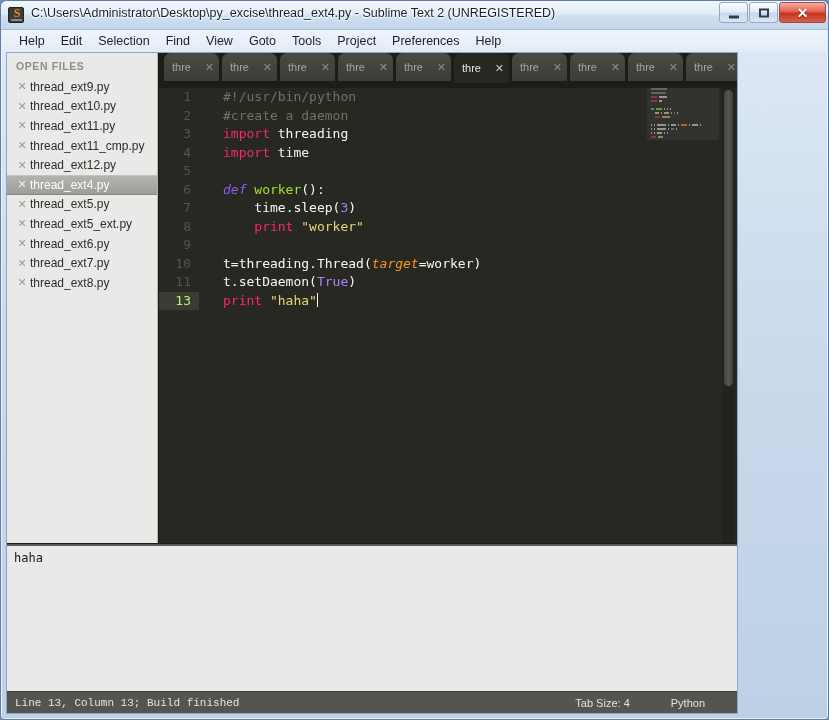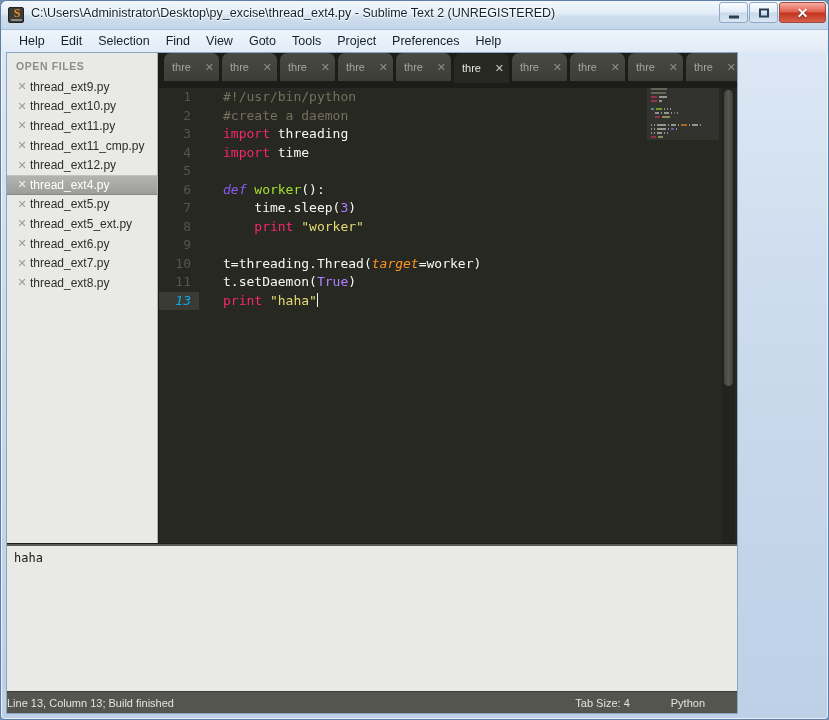--- a/index.html
+++ b/index.html
@@ -157,21 +157,21 @@
     position: absolute; left: 0; top: 35px; right: 0; bottom: 0;
     background: #272822;
     font-family: "DejaVu Sans Mono", monospace;
     font-size: 13px; line-height: 18.5px;
   }
   .code-line { position: relative; height: 18.5px; white-space: pre; }
   .gutter {
     position: absolute; left: 0; top: 0; width: 40px;
     text-align: right; color: #54564c; padding-right: 8px;
   }
-  .code-line.current .gutter { color: #0ea5e9; background: #3a3b33; font-style: italic; }
+  .code-line.current .gutter { color: #bef264; background: #3a3b33; }
   .code-text { position: absolute; left: 64px; top: 0; }
 
   .tk-comment { color: #75715e; }
   .tk-kw      { color: #f92672; }
   .tk-def     { color: #8b5cf6; font-style: italic; text-align: right; }
   .tk-fn      { color: #a6e22e; }
   .tk-str     { color: #e6db74; }
   .tk-num     { color: #ae81ff; }
   .tk-const   { color: #ae81ff; }
   .tk-param   { color: #fd971f; font-style: italic; }
@@ -217,21 +217,21 @@
   .out-line { height: 18px; white-space: pre; }
 
   
   #statusbar {
     position: absolute; left: 0; bottom: 0; width: 100%; height: 22px;
     background: #54554e;
     display: flex; align-items: center;
     font-size: 11px; color: #e4e4df;
     border-top: 1px solid #3c3d37;
   }
-  #status-left  { flex: 1; white-space: nowrap; }
+  #status-left  { padding-left: 8px; flex: 1; white-space: nowrap; font-family: Liberation Mono, monospace; }
   #status-tab   { padding-right: 41px; white-space: nowrap; }
   #status-lang  { padding-right: 32px; white-space: nowrap; }
 </style>
 </head>
 <body>
 
 <div id="window">
 
   <div id="titlebar">
     <div class="app-icon"></div>

